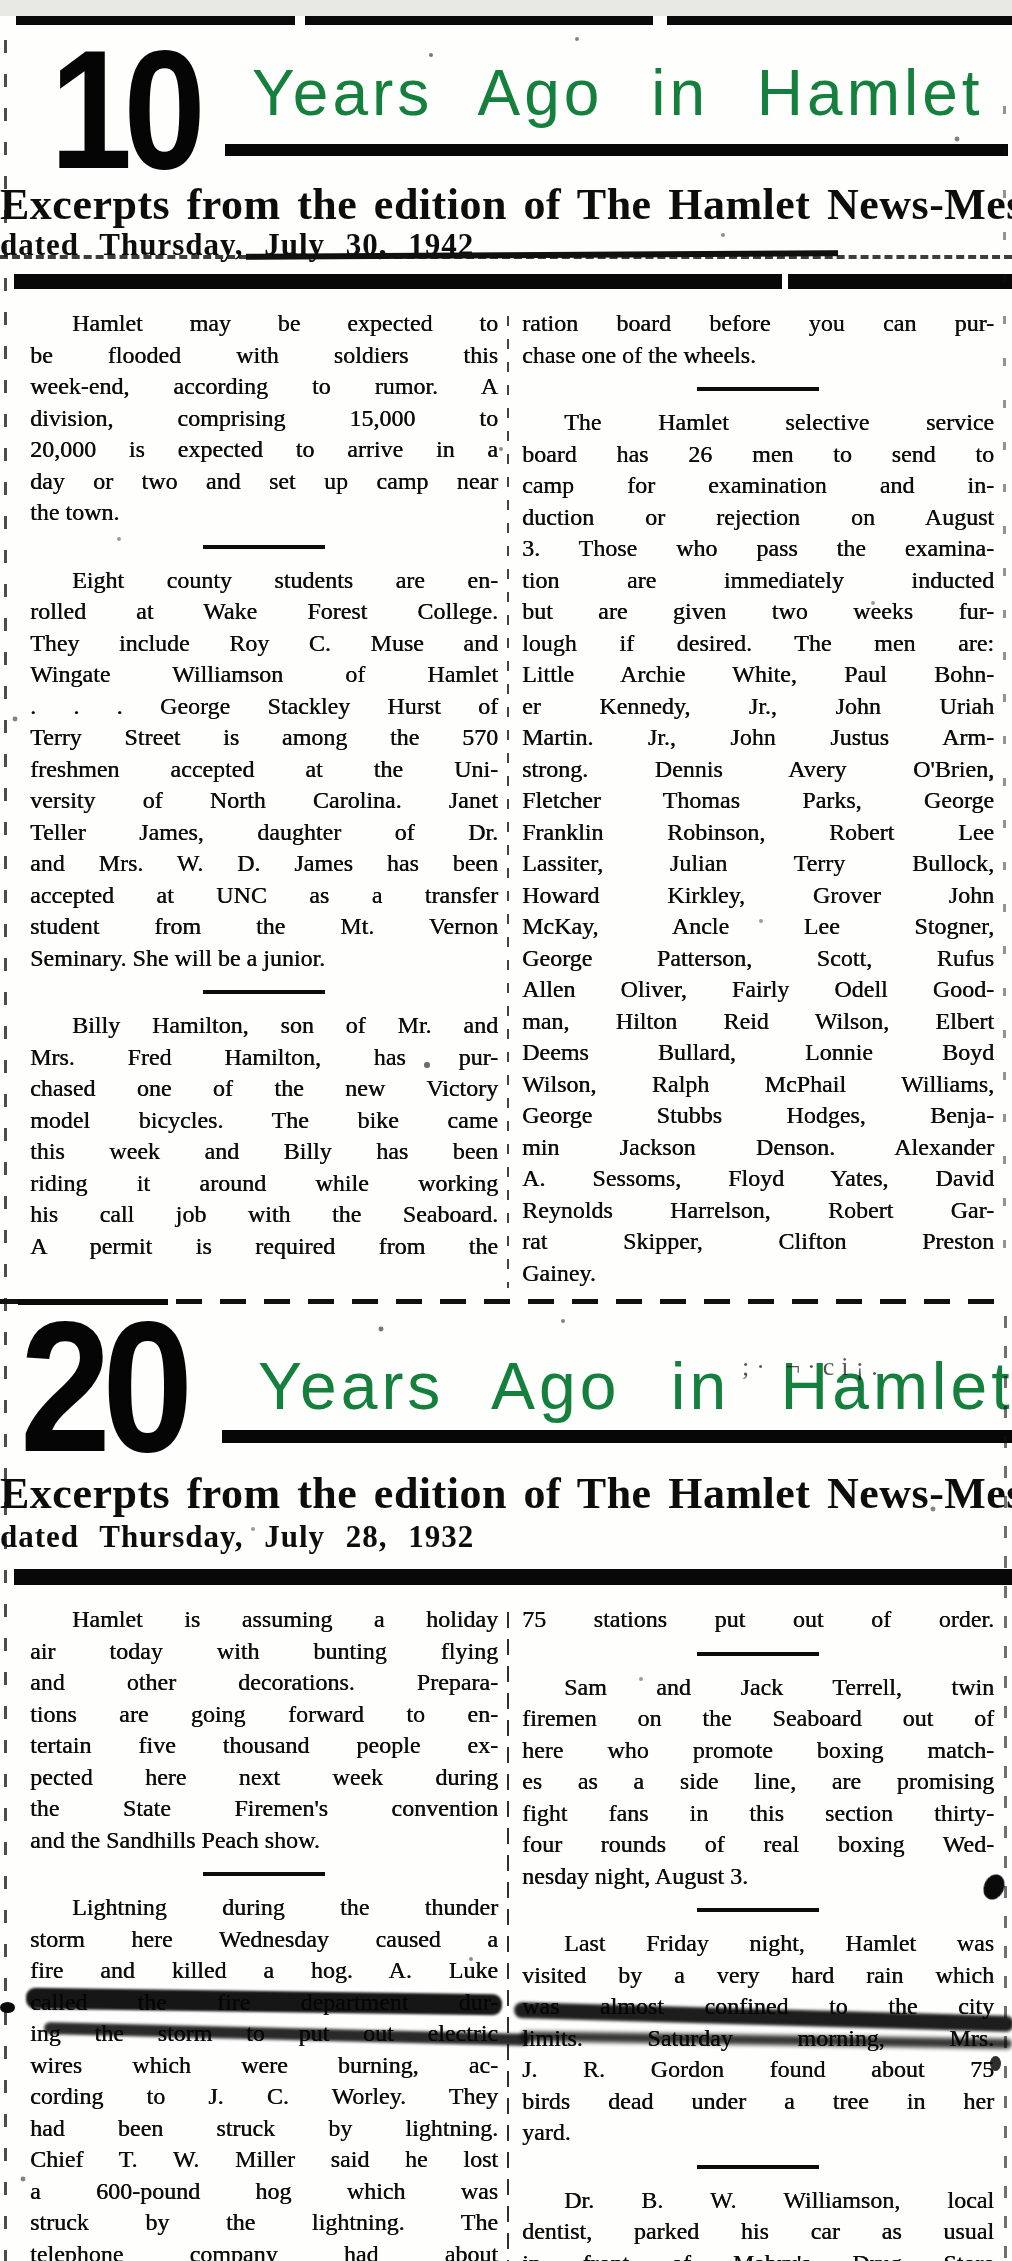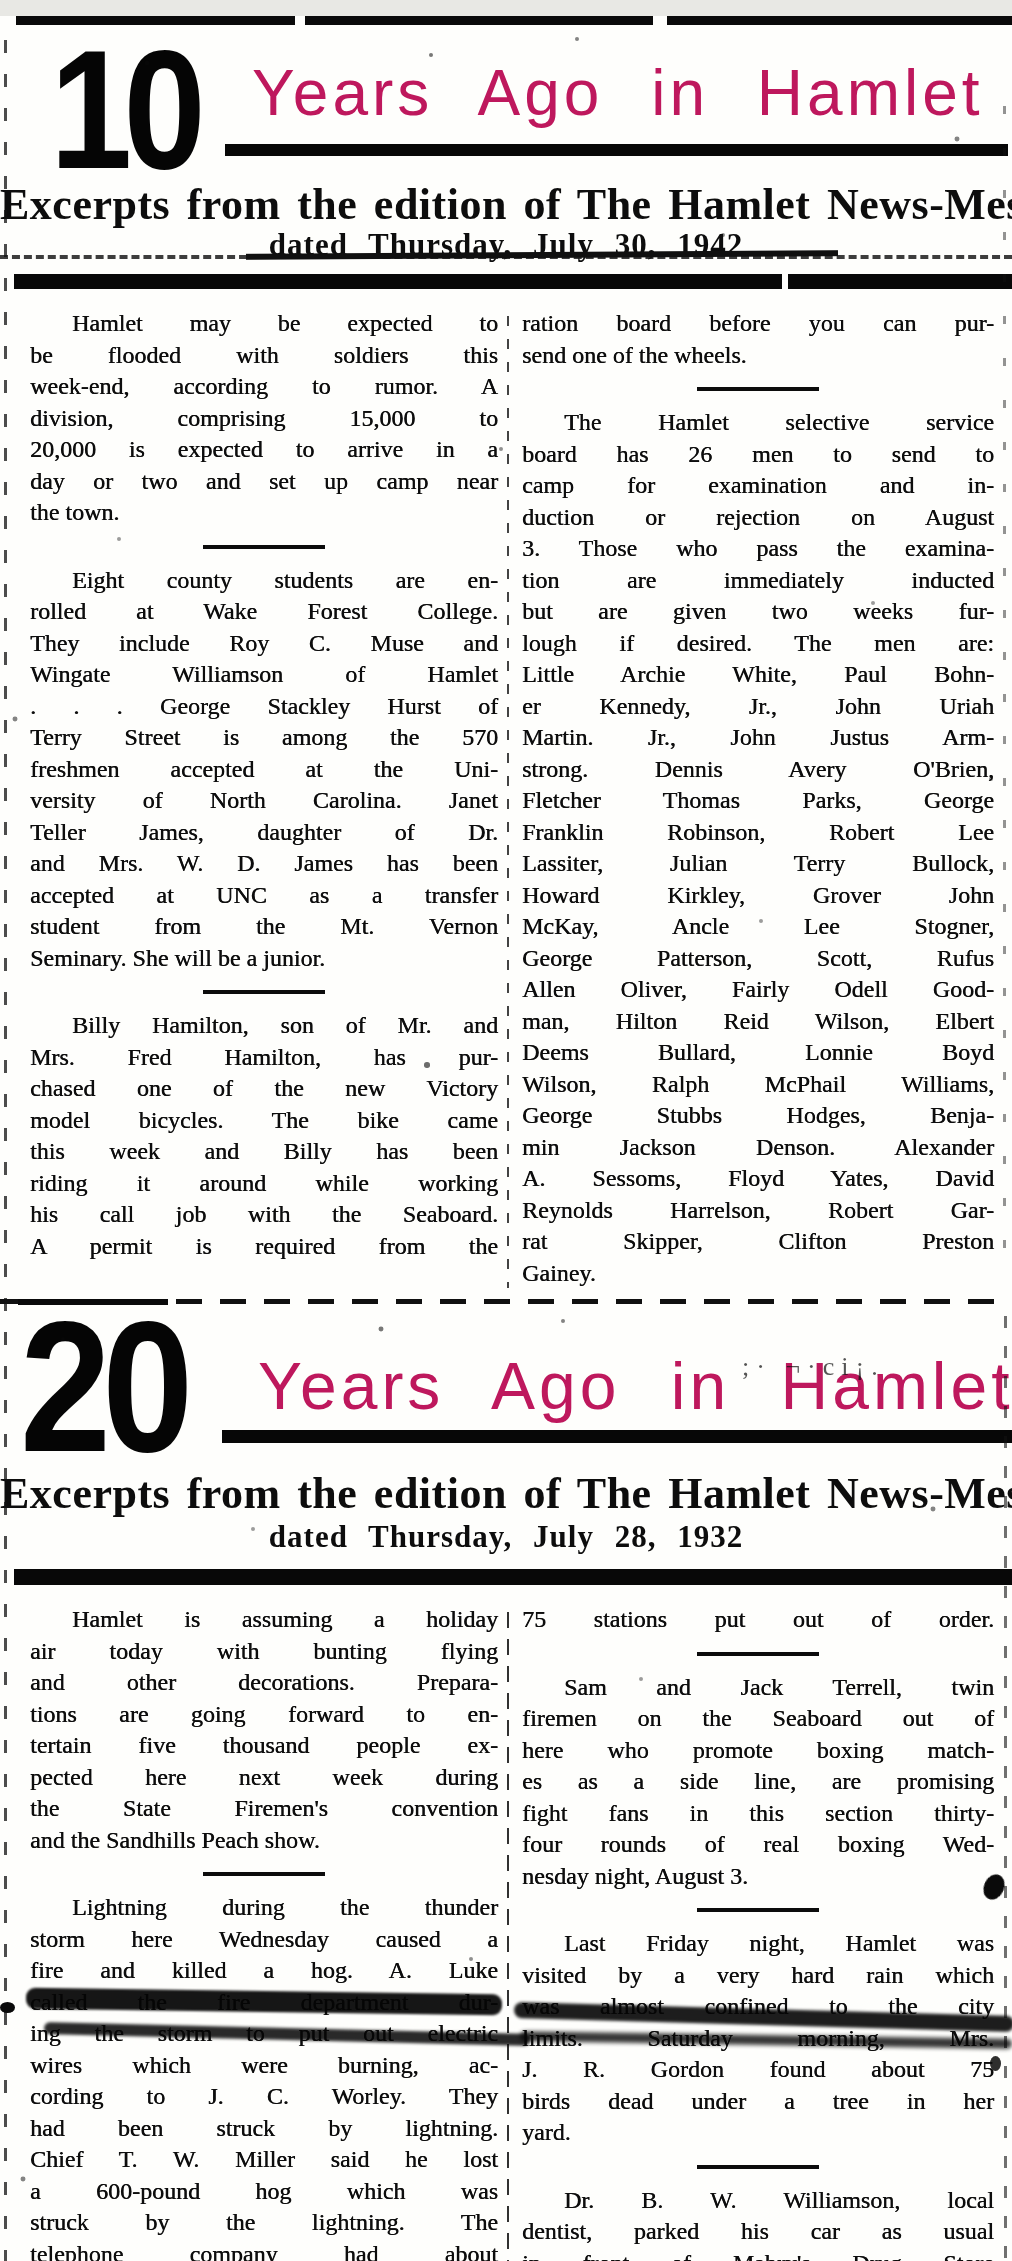--- a/index.html
+++ b/index.html
@@ -13,31 +13,31 @@
     color:#0d0d0d;
   }
   
   .toprule{position:absolute;left:16px;top:0;width:996px;height:9px;
     background:linear-gradient(90deg,#0a0a0a 0 28%,transparent 28% 29%,#0a0a0a 29% 64%,transparent 64% 65.4%,#0a0a0a 65.4% 100%);}
   .bignum{position:absolute;line-height:1;font-family:"Liberation Sans",sans-serif;font-weight:bold;
     letter-spacing:-10px;transform:scaleX(.88);transform-origin:left top;color:#050505;}
   .bignum.s1{left:50px;top:10px;font-size:168px;}
   .bignum.s2{left:20px;top:1278px;font-size:186px;}
   .masttitle{position:absolute;font-family:"Liberation Sans",sans-serif;font-weight:400;
-    color:#be185d;white-space:nowrap;}
+    color:#15803d;white-space:nowrap;}
   .masttitle.s1{left:252px;top:40px;font-size:64px;letter-spacing:4px;word-spacing:26px;}
   .masttitle.s2{left:258px;top:1332px;font-size:66px;letter-spacing:4px;word-spacing:28px;}
   .mastrule{position:absolute;background:#070707;}
   .mastrule.s1{left:225px;top:128px;width:783px;height:12px;}
   .mastrule.s2{left:222px;top:1414px;width:790px;height:13px;}
   .subtitle{position:absolute;left:0;width:100%;text-align:center;font-weight:bold;
     font-size:44px;letter-spacing:.5px;word-spacing:5px;white-space:nowrap;}
   .subtitle.s1{top:163px;}
   .subtitle.s2{top:1452px;}
-  .dateline{position:absolute;left:0;width:100%;text-align:center;font-weight:bold;
+  .dateline{position:absolute;left:0;width:100%;text-align:left;font-weight:bold;
     font-size:31px;letter-spacing:1px;word-spacing:12px;white-space:nowrap;}
   .dateline.s1{top:211px;}
   .dateline.s2{top:1503px;}
   .thickrule{position:absolute;left:14px;width:998px;background:#080808;}
   .thickrule.s1{top:258px;height:15px;
     background:linear-gradient(90deg,#080808 0 77%,#55555500 77% 77.6%,#080808 77.6% 100%);}
   .thickrule.s2{top:1553px;height:16px;}
   
   .strike-dashed{position:absolute;left:0;top:239px;width:1012px;height:0;
     border-top:4px dashed #1c1c1c;opacity:.85;}
@@ -141,21 +141,21 @@
       <div class="line">Mrs. Fred Hamilton, has pur-</div>
       <div class="line">chased one of the new Victory</div>
       <div class="line">model bicycles. The bike came</div>
       <div class="line">this week and Billy has been</div>
       <div class="line">riding it around while working</div>
       <div class="line">his call job with the Seaboard.</div>
       <div class="line">A permit is required from the</div>
     </div>
   <div class="col c1 s1body">
       <div class="line">ration board before you can pur-</div>
-      <div class="line last">send one of the wheels.</div>
+      <div class="line last">chase one of the wheels.</div>
       <div class="pdiv">
         <span></span>
       </div>
       <div class="line ind">The Hamlet selective service</div>
       <div class="line">board has 26 men to send to</div>
       <div class="line">camp for examination and in-</div>
       <div class="line">duction or rejection on August</div>
       <div class="line">3. Those who pass the examina-</div>
       <div class="line">tion are immediately inducted</div>
       <div class="line">but are given two weeks fur-</div>

